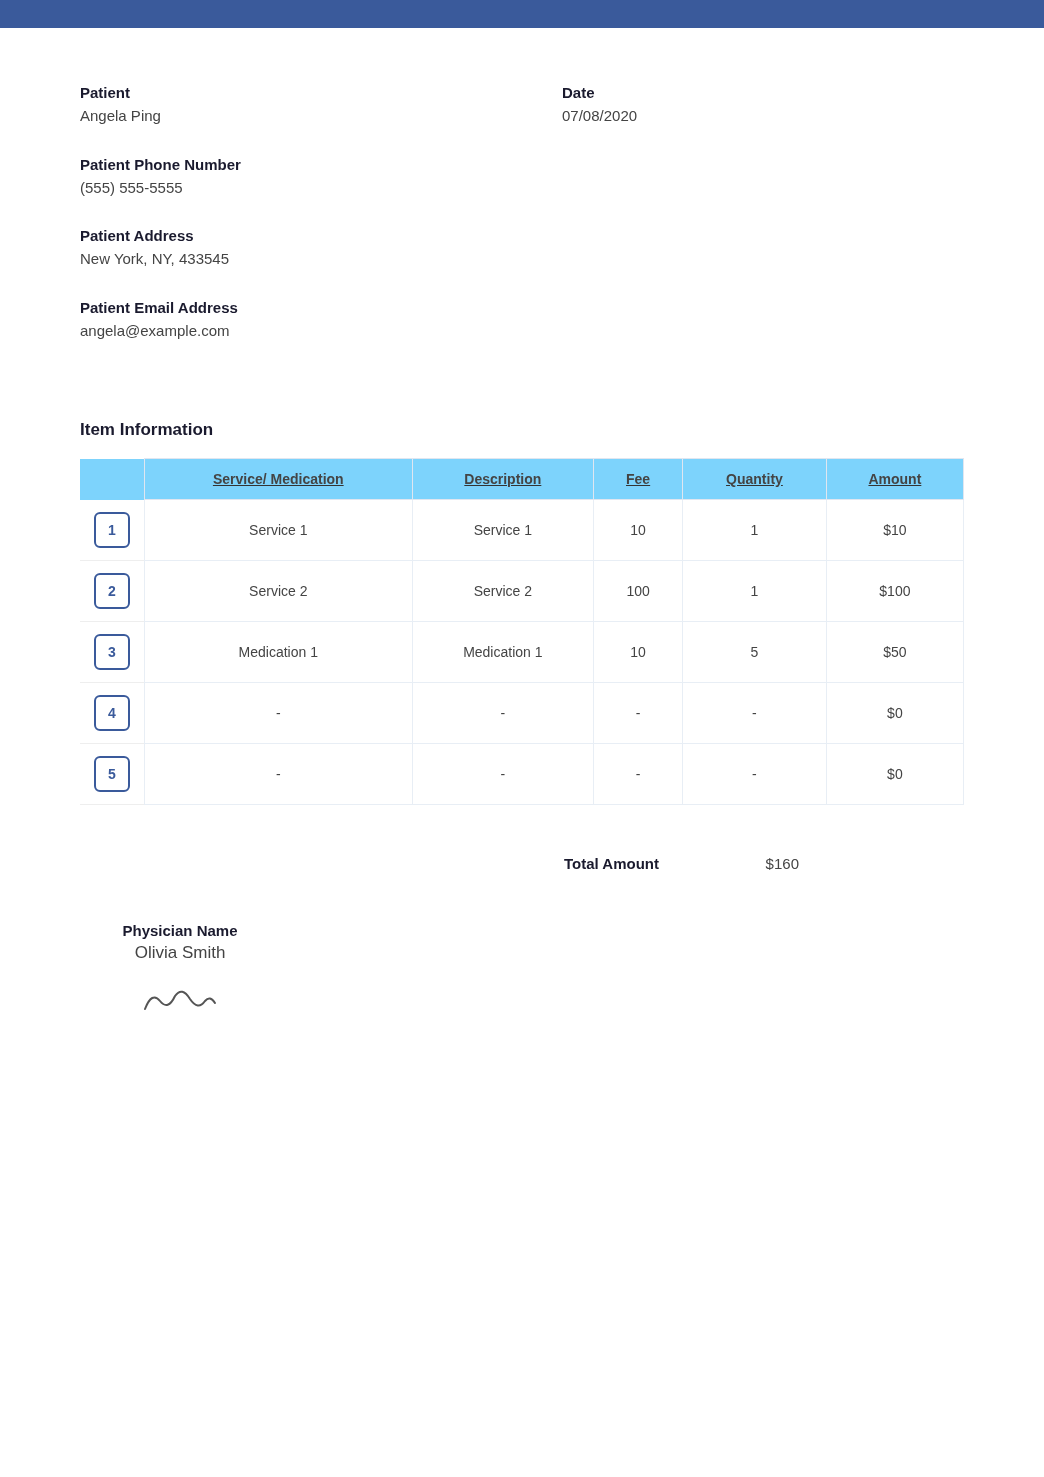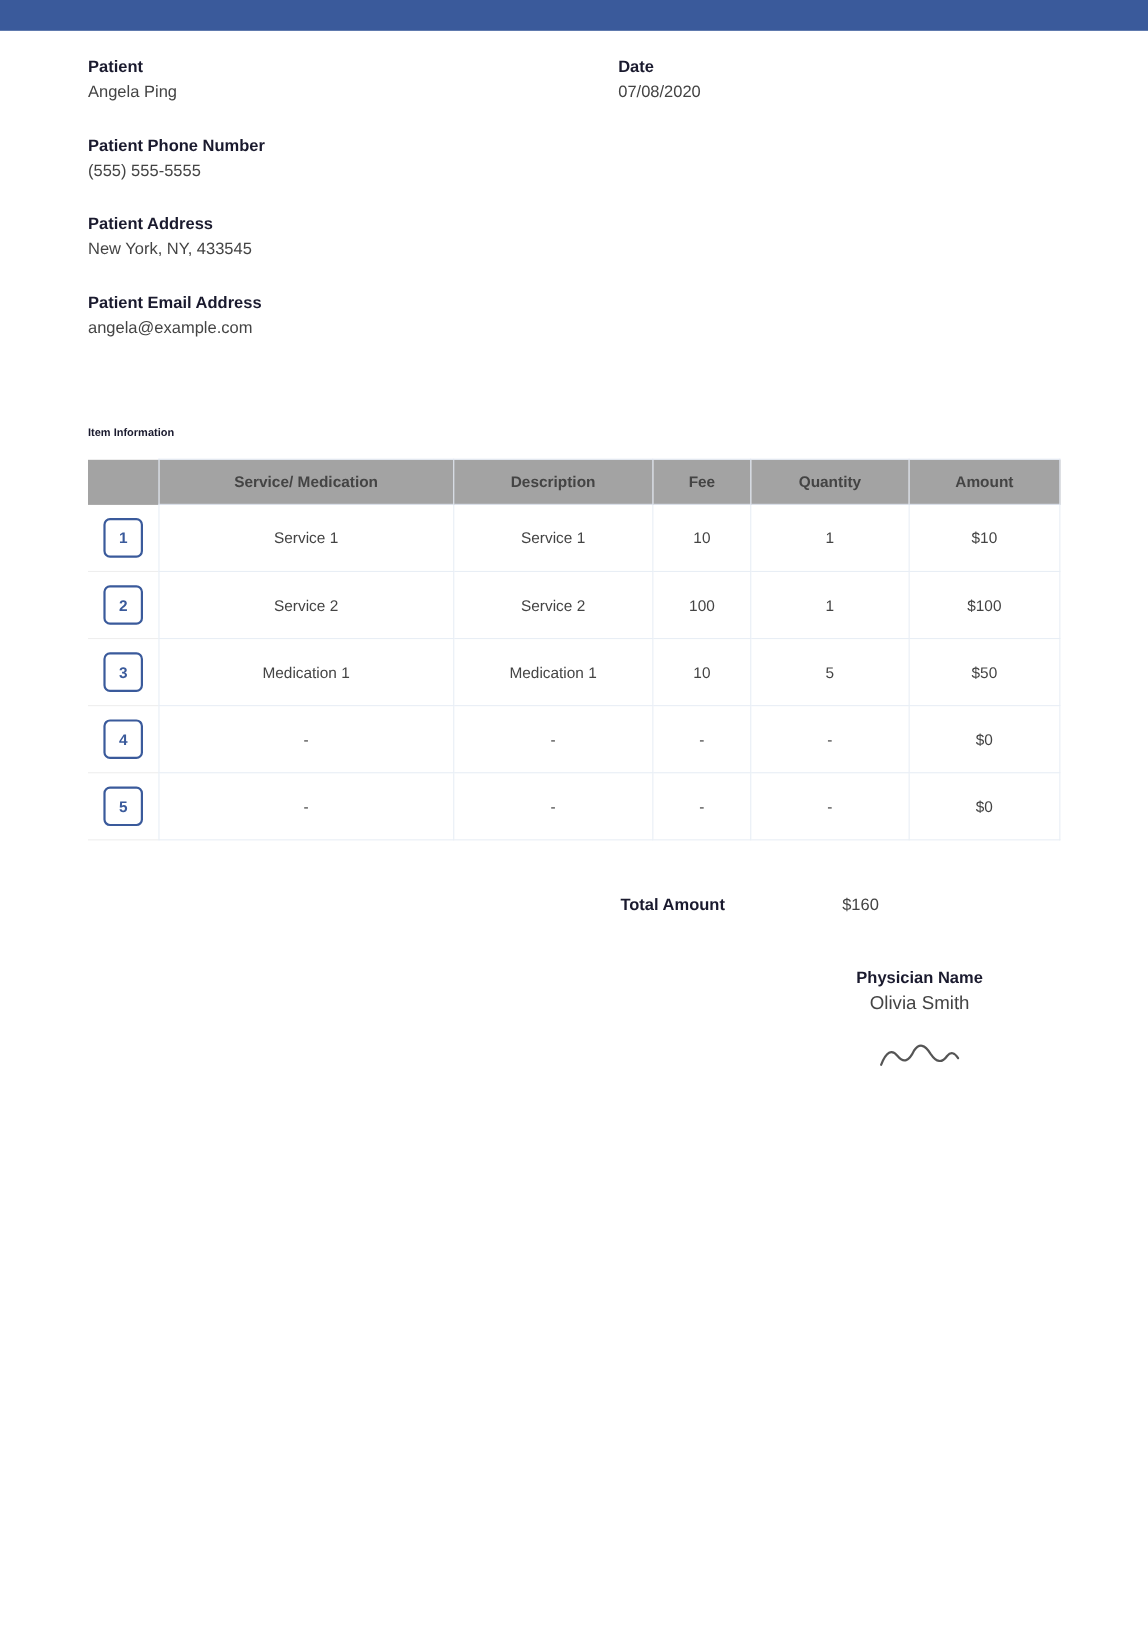--- a/index.html
+++ b/index.html
@@ -42,21 +42,21 @@
     }
 
     .header-stripe {
       background: #3a5a9b;
       width: 100%;
       height: 28px;
     }
 
     
     .patient-section {
-      padding: 24px 80px 30px 80px;
+      padding: 56px 80px 30px 80px;
       display: flex;
       gap: 80px;
     }
 
     .patient-left {
       flex: 1;
     }
 
     .patient-right {
       flex: 1;
@@ -79,32 +79,33 @@
       line-height: 1.5;
     }
 
     
     .items-section {
       padding: 20px 80px 30px 80px;
     }
 
     .items-section-title {
       font-weight: 700;
-      font-size: 10px;
+      font-size: 17px;
       color: #1a1a2e;
       margin-bottom: 18px;
     }
 
     .items-table {
       width: 100%;
       border-collapse: collapse;
     }
 
     .items-table thead tr {
-      background: #a3a3a3;
+      background: #7dd3fc;
+      text-decoration: underline;
     }
 
     .items-table thead th {
       padding: 12px 14px;
       font-size: 14px;
       font-weight: 600;
       color: #444;
       text-align: center;
       border: 1px solid #e0e6f0;
     }
@@ -169,21 +170,21 @@
       font-size: 15px;
       color: #444;
       min-width: 60px;
       text-align: right;
     }
 
     
     .physician-section {
       padding: 20px 108px 30px 80px;
       display: flex;
-      justify-content: flex-end;
+      justify-content: flex-start;
     }
 
     .physician-block {
       text-align: center;
       min-width: 200px;
     }
 
     .physician-label {
       font-weight: 700;
       font-size: 15px;

